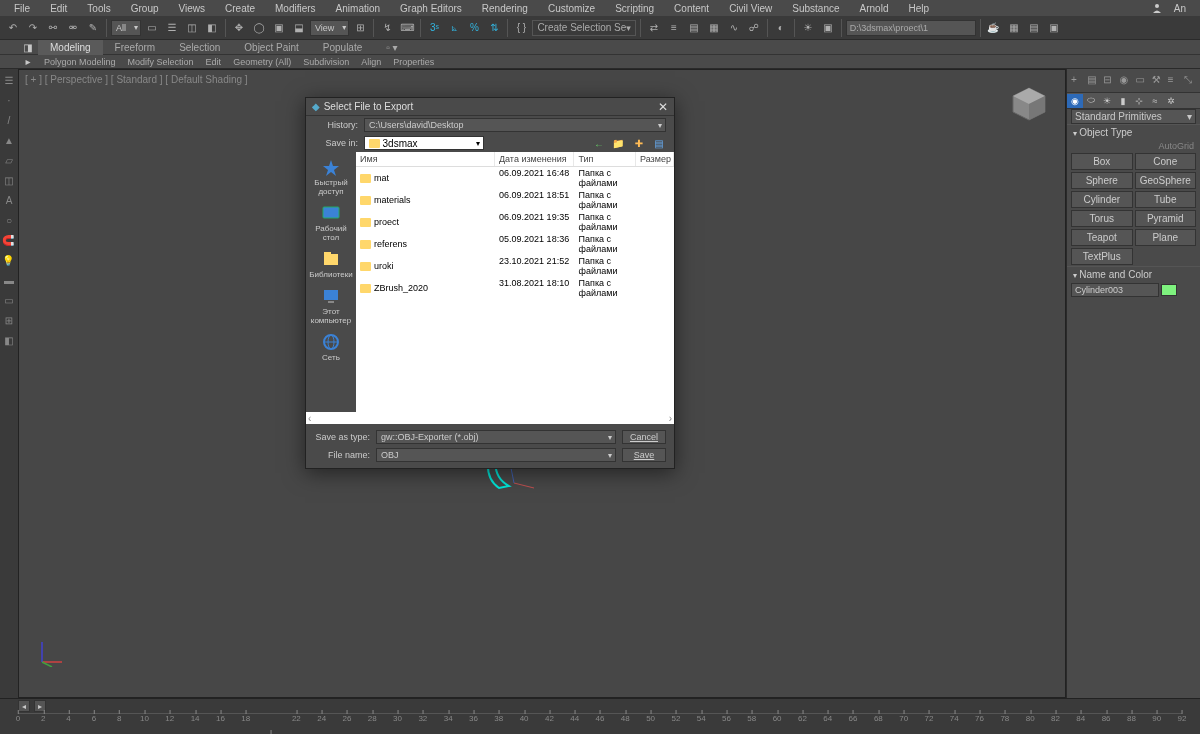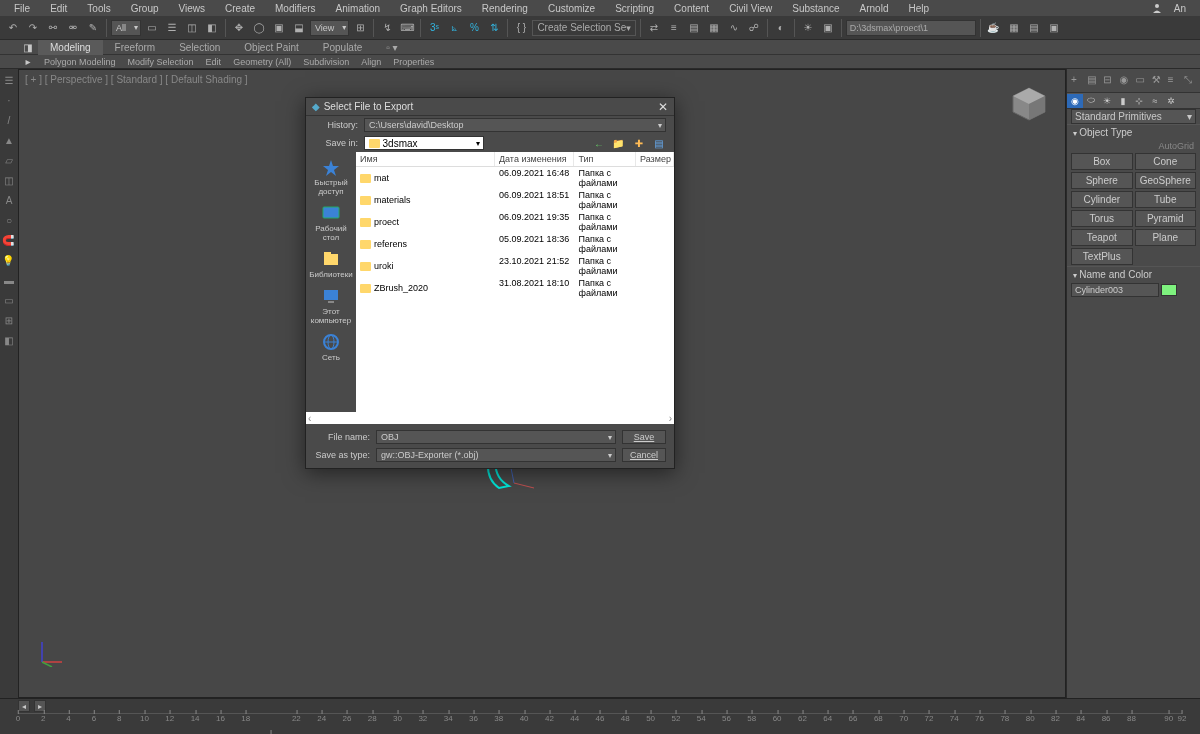--- a/index.html
+++ b/index.html
@@ -319,21 +319,21 @@
       <div class="tl-tick" style="left: 76.087%;">70</div>
       <div class="tl-tick" style="left: 78.2609%;">72</div>
       <div class="tl-tick" style="left: 80.4348%;">74</div>
       <div class="tl-tick" style="left: 82.6087%;">76</div>
       <div class="tl-tick" style="left: 84.7826%;">78</div>
       <div class="tl-tick" style="left: 86.9565%;">80</div>
       <div class="tl-tick" style="left: 89.1304%;">82</div>
       <div class="tl-tick" style="left: 91.3043%;">84</div>
       <div class="tl-tick" style="left: 93.4783%;">86</div>
       <div class="tl-tick" style="left: 95.6522%;">88</div>
-      <div class="tl-tick" style="left: 97.8261%; margin-left: 12px;">90</div>
+      <div class="tl-tick" style="left: 97.8261%;">90</div>
       <div class="tl-tick" style="left: 100%;">92</div>
     </div>
 </div>
 
 <div class="dialog">
   <div class="dlg-title">
     <span style="color:#5ac;margin-right:4px">◆</span>
     <span>Select File to Export</span>
     <span class="close">✕</span>
   </div>
@@ -436,23 +436,23 @@
           </div>
         </div>
     </div>
   </div>
   <div style="background:#fff;height:12px;display:flex;align-items:center;justify-content:space-between;padding:0 2px;color:#888">
       <span>‹</span>
       <span>›</span>
     </div>
   <div class="dlg-footer">
     <div class="dlg-row">
+      <div class="dlg-label" style="width:56px">Save as type:</div>
+      <div class="dlg-input">gw::OBJ-Exporter (*.obj)</div>
+      <div class="dlg-act">Cancel</div>
+    </div>
+    <div class="dlg-row">
       <div class="dlg-label" style="width:56px">File name:</div>
       <div class="dlg-input">OBJ</div>
       <div class="dlg-act">Save</div>
     </div>
-    <div class="dlg-row">
-      <div class="dlg-label" style="width:56px">Save as type:</div>
-      <div class="dlg-input">gw::OBJ-Exporter (*.obj)</div>
-      <div class="dlg-act">Cancel</div>
-    </div>
   </div>
 </div>
 
 </body></html>

